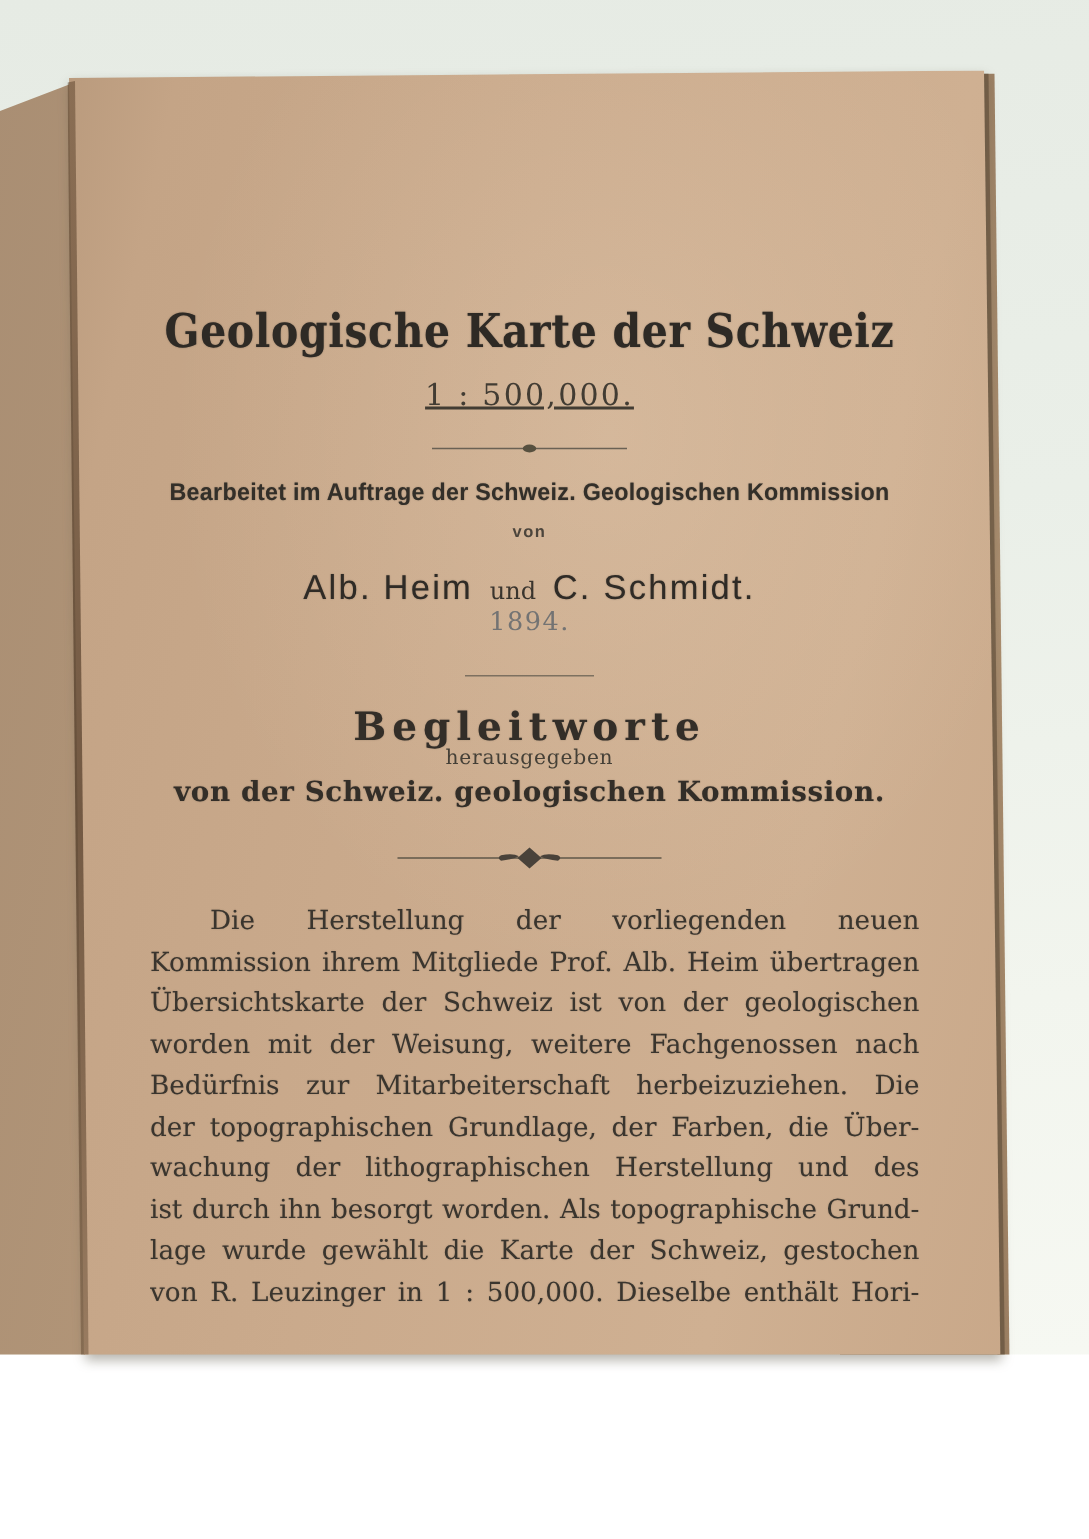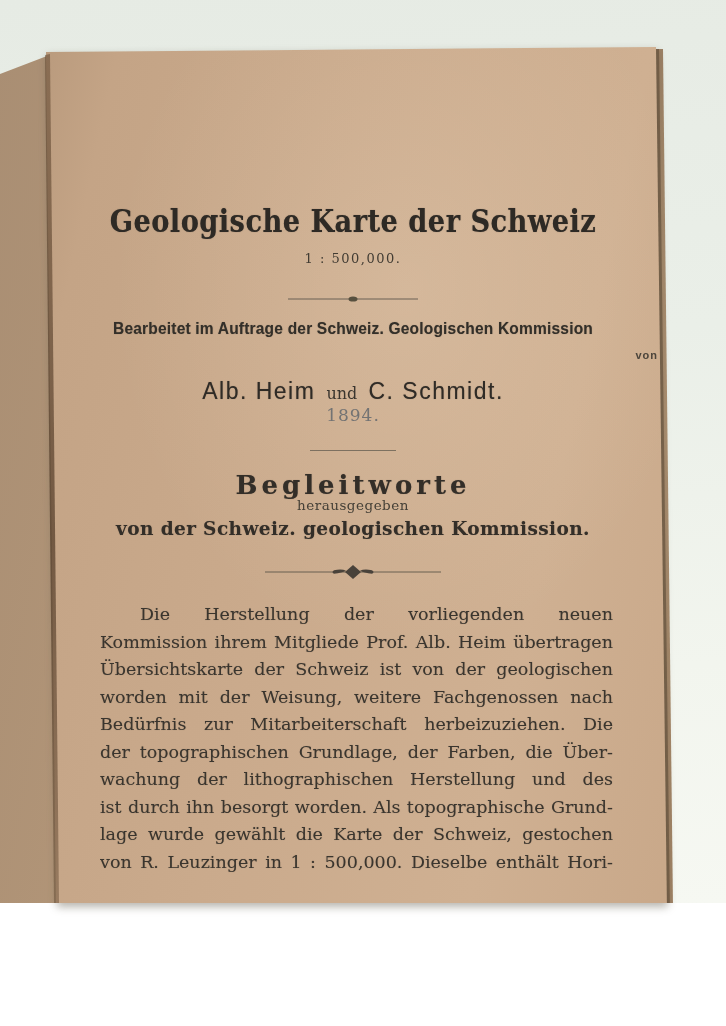--- a/index.html
+++ b/index.html
@@ -64,32 +64,32 @@
 
   .title {
     top:155px;
     font-family:"DejaVu Serif", serif; font-weight:bold;
     font-size:31px; letter-spacing:0.5px; color:#2e2a25;
     transform:scaleX(0.88); transform-origin:50% 50%;
     text-shadow:0 0 1px rgba(46,42,37,0.5);
     white-space:nowrap;
   }
   .scale-line {
-    top:203px; font-size:13px; letter-spacing:1.5px; color:#423c33;
+    top:203px; font-size:20px; letter-spacing:1.5px; color:#423c33;text-decoration:underline;
   }
   .divider1 { top:240px; }
   .commission-line {
     top:272px; font-family:"Liberation Sans", sans-serif; font-weight:bold;
     font-size:16px; letter-spacing:0.2px; color:#332f29;
     transform:scaleX(0.97); transform-origin:50% 50%;
     white-space:nowrap; text-shadow:0 0 1px rgba(51,47,41,0.4);
   }
   .von-line {
     top:301px; font-family:"Liberation Sans", sans-serif; font-weight:bold;
-    font-size:11px; letter-spacing:1px; color:#4c453c;text-align:right;
+    font-size:11px; letter-spacing:1px; color:#4c453c;
   }
   .authors-line { top:330px; color:#2f2b26; white-space:nowrap;text-align:center; }
   .author-name {
     font-family:"Liberation Sans", sans-serif; font-size:23px; letter-spacing:1.5px;
     text-shadow:0 0 1px rgba(47,43,38,0.4);
   }
   .author-und { font-family:"DejaVu Serif", serif; font-size:16px; margin:0 6px; color:#3a352e; }
   .year-line { top:357px; font-size:17px; letter-spacing:1px; color:#737373; }
 
   .rule2 { top:388px; }

